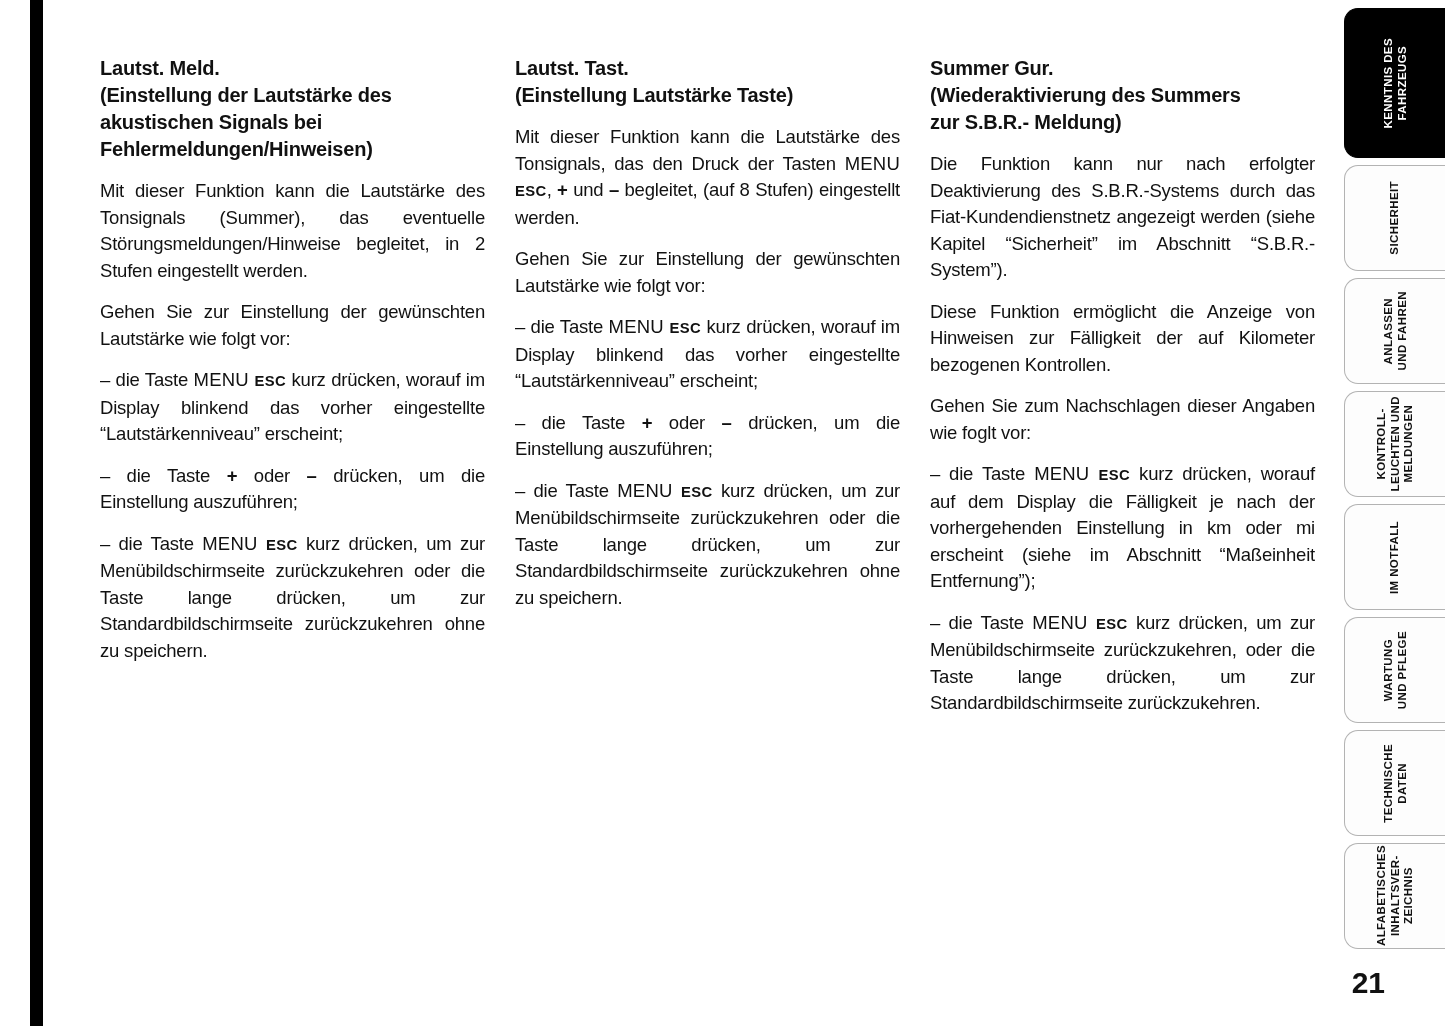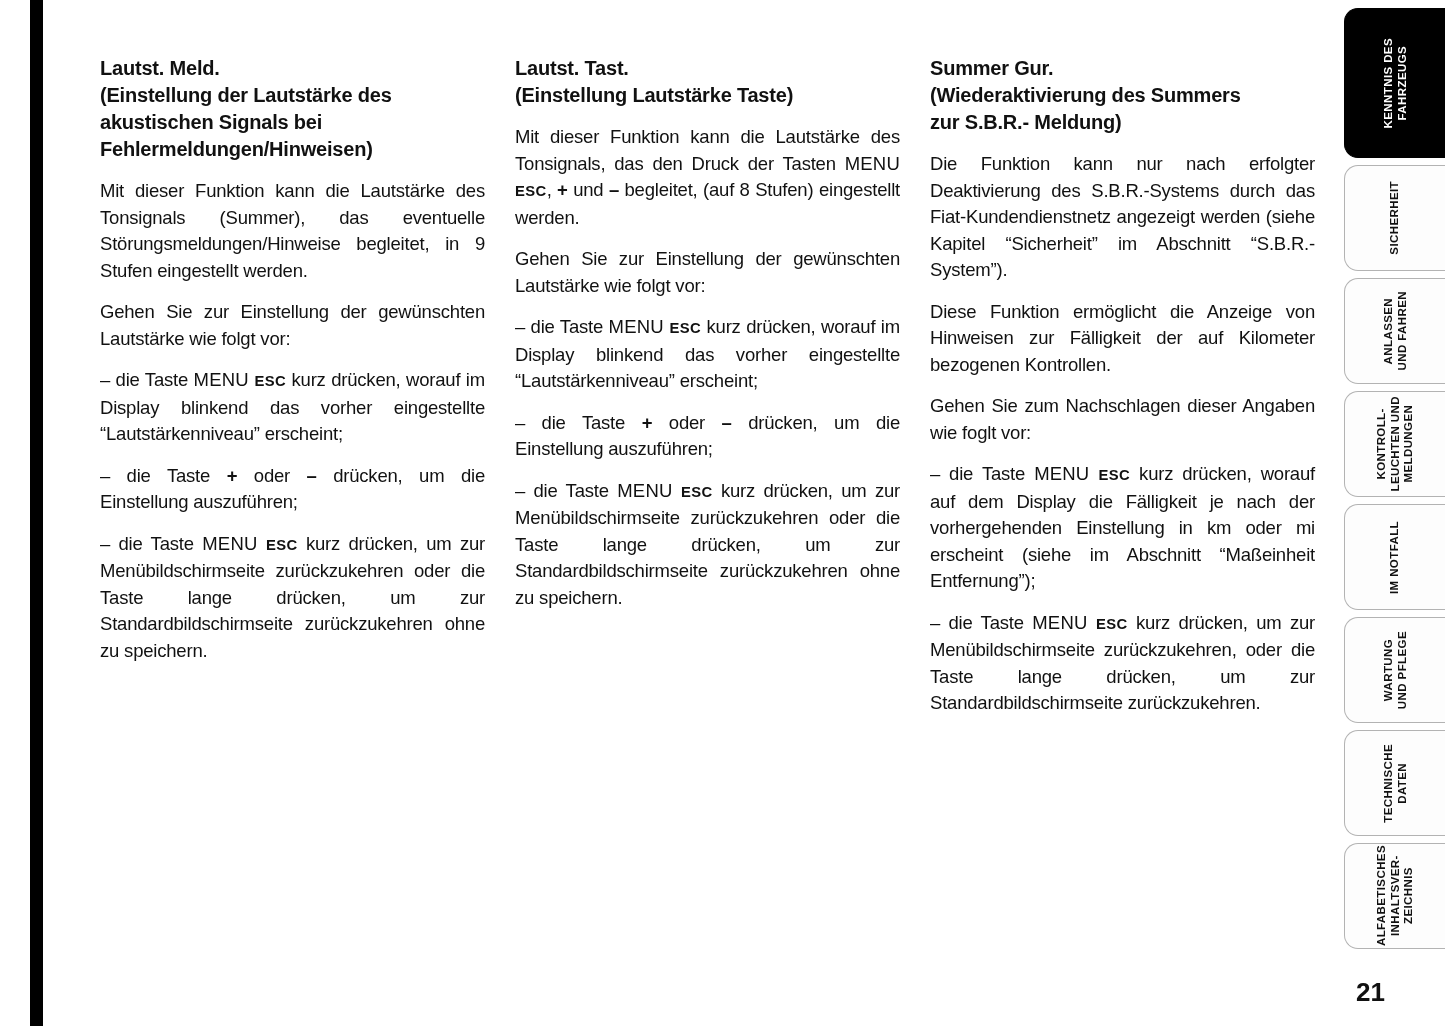--- a/index.html
+++ b/index.html
@@ -52,36 +52,36 @@
     border-color: var(--active-tab-bg, #000);
   }
   .tab-label {
     writing-mode: vertical-rl; transform: rotate(180deg);
     white-space: pre-line; text-align: center;
     font-weight: bold; font-size: 11.5px; line-height: 13.5px;
     letter-spacing: 0.4px;
   }
 
   .page-number {
-    position: absolute; right: 60px; bottom: 18px;
-    font-size: 26px; font-weight: bold;
+    position: absolute; right: 60px; bottom: 26px;
+    font-size: 30px; font-weight: bold;
   }
 </style>
 </head>
 <body>
 
 <div class="page">
   <div class="left-bar"></div>
   <div class="content" id="columns">
       <div class="col">
         <h2 class="heading">Lautst. Meld.
 (Einstellung der Lautstärke des
 akustischen Signals bei
 Fehlermeldungen/Hinweisen)</h2>
-        <p class="para"><span class="seg">Mit dieser Funktion kann die Lautstärke des Tonsignals (Summer), das eventuelle Störungsmeldungen/Hinweise begleitet, in 9 Stufen eingestellt werden.</span></p>
+        <p class="para"><span class="seg">Mit dieser Funktion kann die Lautstärke des Tonsignals (Summer), das eventuelle Störungsmeldungen/Hinweise begleitet, in 2 Stufen eingestellt werden.</span></p>
         <p class="para"><span class="seg">Gehen Sie zur Einstellung der gewünschten Lautstärke wie folgt vor:</span></p>
         <p class="para"><span class="seg">– die Taste </span><span class="seg seg-menu">MENU</span><span class="seg"> </span><span class="seg seg-esc">ESC</span><span class="seg"> kurz drücken, worauf im Display blinkend das vorher eingestellte “Lautstärkenniveau” erscheint;</span></p>
         <p class="para"><span class="seg">– die Taste </span><span class="seg seg-sym">+</span><span class="seg"> oder </span><span class="seg seg-sym">–</span><span class="seg"> drücken, um die Einstellung auszuführen;</span></p>
         <p class="para"><span class="seg">– die Taste </span><span class="seg seg-menu">MENU</span><span class="seg"> </span><span class="seg seg-esc">ESC</span><span class="seg"> kurz drücken, um zur Menübildschirmseite zurückzukehren oder die Taste lange drücken, um zur Standardbildschirmseite zurückzukehren ohne zu speichern.</span></p>
       </div>
       <div class="col">
         <h2 class="heading">Lautst. Tast.
 (Einstellung Lautstärke Taste)</h2>
         <p class="para"><span class="seg">Mit dieser Funktion kann die Lautstärke des Tonsignals, das den Druck der Tasten </span><span class="seg seg-menu">MENU</span><span class="seg"> </span><span class="seg seg-esc">ESC</span><span class="seg">, </span><span class="seg seg-sym">+</span><span class="seg"> und </span><span class="seg seg-sym">–</span><span class="seg"> begleitet, (auf 8 Stufen) eingestellt werden.</span></p>
         <p class="para"><span class="seg">Gehen Sie zur Einstellung der gewünschten Lautstärke wie folgt vor:</span></p>

